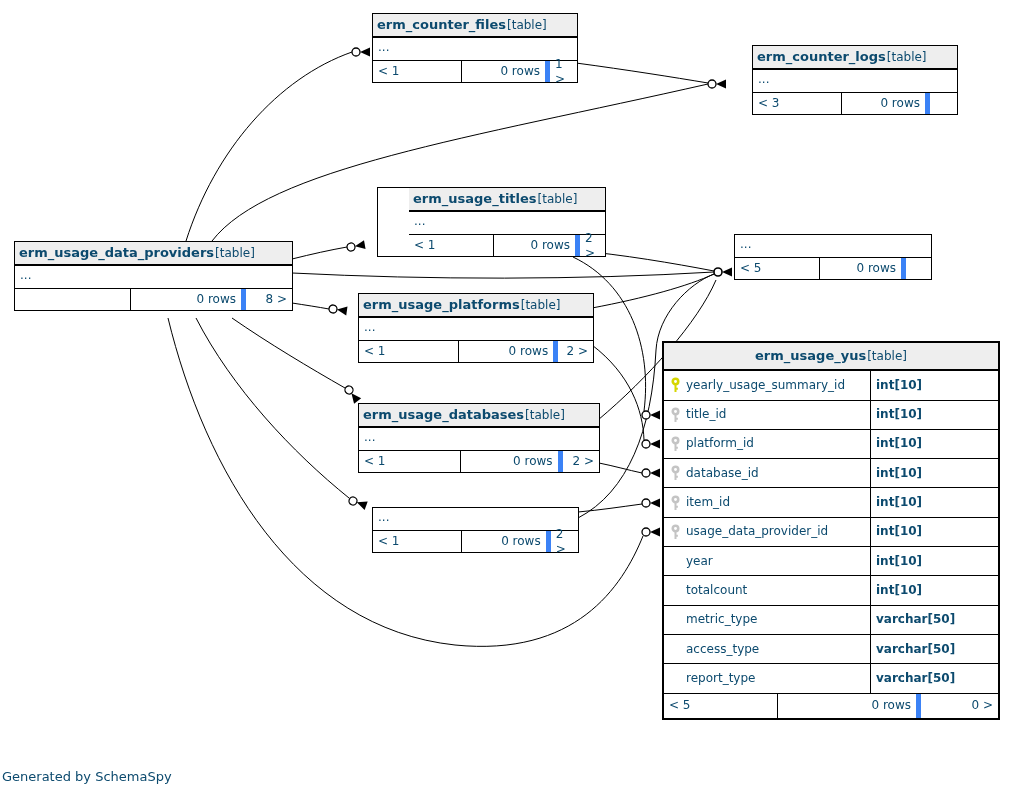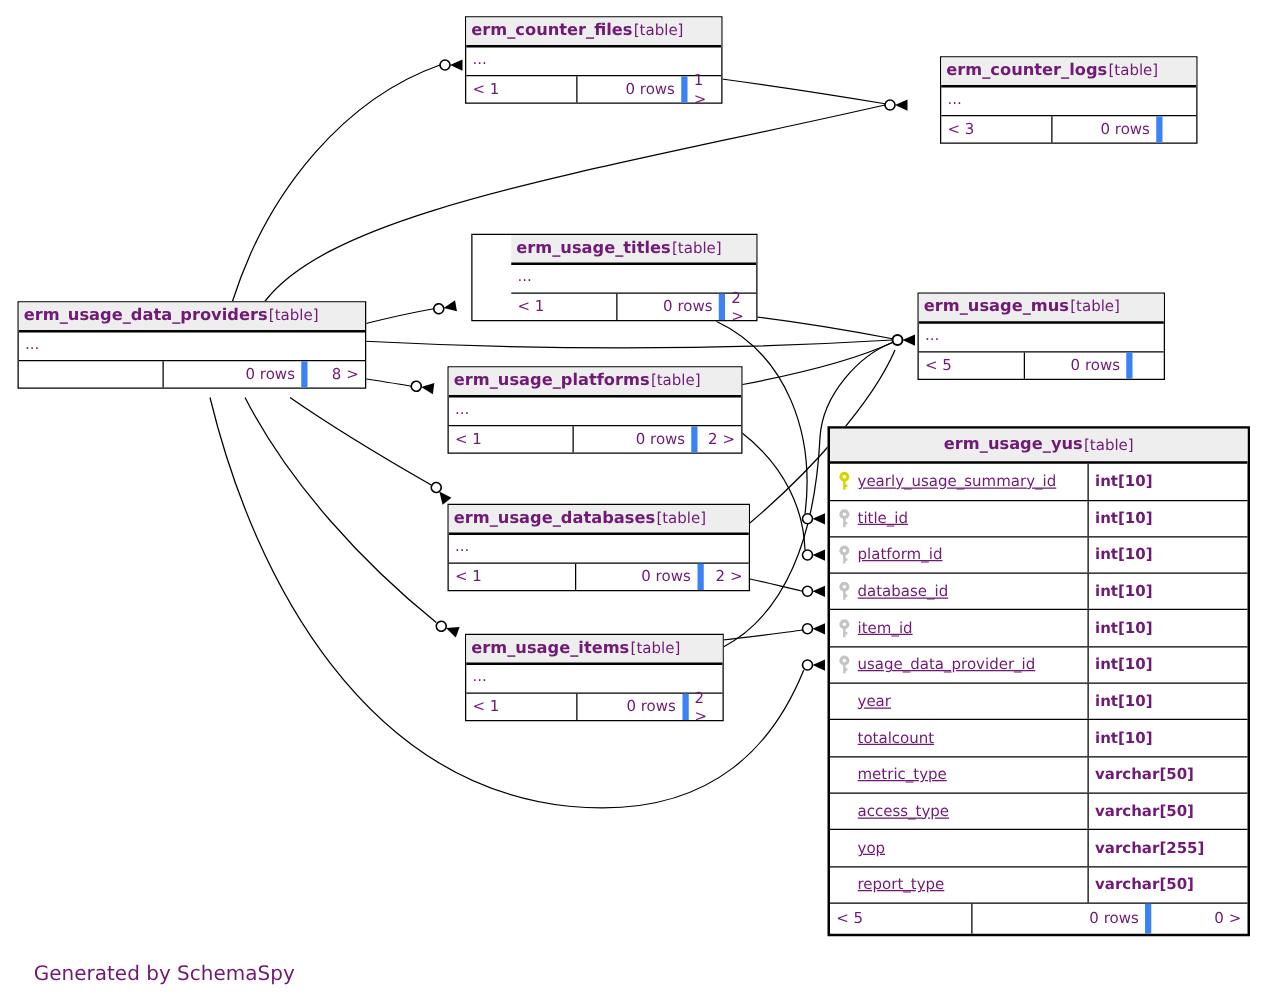--- a/index.html
+++ b/index.html
@@ -1,40 +1,40 @@
 <!DOCTYPE html>
 <html><head>
 <meta charset="utf-8">
 <style>
   html,body{margin:0;padding:0;background:#fff;}
   #stage{position:relative;width:1019px;height:805px;background:#ffffff;overflow:hidden;
-         font-family:"DejaVu Sans","Liberation Sans",sans-serif;color:#701a75;}
+         font-family:"DejaVu Sans","Liberation Sans",sans-serif;color:#0c4a6e;}
   
   #edges{position:absolute;left:0;top:0;z-index:1;}
   
   .tbl{position:absolute;z-index:2;background:#fff;border:1px solid #000;font-size:12px;line-height:1.25;}
   .tbl .hd{background:#eeeeee;border-bottom:2px solid #000;padding:3px 4px;white-space:nowrap;overflow:hidden;}
   .tbl .hd .nm{font-weight:bold;font-size:13px;}
   .tbl .hd .tg{font-size:12px;margin-left:1px;}
   .tbl .dots{padding:2px 5px;height:18px;border-bottom:1px solid #000;}
   .tbl .ft{display:flex;height:21px;align-items:center;}
   .tbl .ft .c1{width:38%;padding:2px 5px;border-right:1px solid #000;align-self:stretch;display:flex;align-items:center;}
   .tbl .ft .c2{width:36%;padding:2px 5px;border-right:5px solid #3b82f6;align-self:stretch;display:flex;align-items:center;justify-content:flex-end;}
   .tbl .ft .c3{flex:1;padding:2px 5px;display:flex;align-items:center;justify-content:flex-end;}
   
   .tbl.big{border:2px solid #000;}
   .tbl.big .hd{display:flex;justify-content:center;align-items:center;padding:5px 6px;border-bottom:2px solid #000;}
   .col-row{display:flex;align-items:center;border-bottom:1px solid #000;height:28.3px;}
   .col-row .keybox{width:22px;display:flex;justify-content:center;align-items:center;}
-  .col-row .cname{flex:1;padding-right:4px;white-space:nowrap;overflow:hidden;text-decoration:underline;}
+  .col-row .cname{flex:1;padding-right:4px;white-space:nowrap;overflow:hidden;}
   .col-row .ctype{width:122px;border-left:1px solid #000;align-self:stretch;display:flex;align-items:center;padding-left:5px;font-weight:bold;}
   .tbl.big .ft{height:24px;}
   .tbl.big .ft .c1{width:103px;}
   .tbl.big .ft .c2{width:128px;}
-  #gennote{position:absolute;left:27px;top:769px;z-index:2;font-size:16px;}
+  #gennote{position:absolute;left:2px;top:769px;z-index:2;font-size:13px;}
   svg{display:block;}
 </style>
 </head>
 <body>
 
 <div id="stage">
 
   <svg id="edges" width="1019" height="805">
     <g fill="none" stroke="#000" stroke-width="1">
       <path d="M 186 241 C 215 150, 278 78, 352 52"></path>
@@ -150,23 +150,20 @@
     </div>
     <div class="dots">...</div>
     <div class="ft">
       <span class="c1"></span>
       <span class="c2">0 rows</span>
       <span class="c3">8 &gt;</span>
     </div>
   </div>
 
   <div class="tbl" style="left:734px;top:234px;width:196px;">
-    <div class="hd">
-      <span class="nm">erm_usage_mus</span><span class="tg">[table]</span>
-    </div>
     <div class="dots">...</div>
     <div class="ft">
       <span class="c1">&lt; 5</span>
       <span class="c2">0 rows</span>
       <span class="c3"></span>
     </div>
   </div>
 
   <div class="tbl" style="left:358px;top:293px;width:234px;">
     <div class="hd">
@@ -186,23 +183,20 @@
     </div>
     <div class="dots">...</div>
     <div class="ft">
       <span class="c1">&lt; 1</span>
       <span class="c2">0 rows</span>
       <span class="c3">2 &gt;</span>
     </div>
   </div>
 
   <div class="tbl" style="left:372px;top:507px;width:205px;">
-    <div class="hd">
-      <span class="nm">erm_usage_items</span><span class="tg">[table]</span>
-    </div>
     <div class="dots">...</div>
     <div class="ft">
       <span class="c1">&lt; 1</span>
       <span class="c2">0 rows</span>
       <span class="c3">2 &gt;</span>
     </div>
   </div>
 
   <div class="tbl big" style="left:662px;top:341px;width:334px;">
     <div class="hd">
@@ -285,25 +279,20 @@
       <span class="cname">metric_type</span>
       <span class="ctype">varchar[50]</span>
     </div>
     <div class="col-row">
       <span class="keybox"></span>
       <span class="cname">access_type</span>
       <span class="ctype">varchar[50]</span>
     </div>
     <div class="col-row">
       <span class="keybox"></span>
-      <span class="cname">yop</span>
-      <span class="ctype">varchar[255]</span>
-    </div>
-    <div class="col-row">
-      <span class="keybox"></span>
       <span class="cname">report_type</span>
       <span class="ctype">varchar[50]</span>
     </div>
 
     <div class="ft">
       <span class="c1">&lt; 5</span>
       <span class="c2">0 rows</span>
       <span class="c3">0 &gt;</span>
     </div>
   </div>

